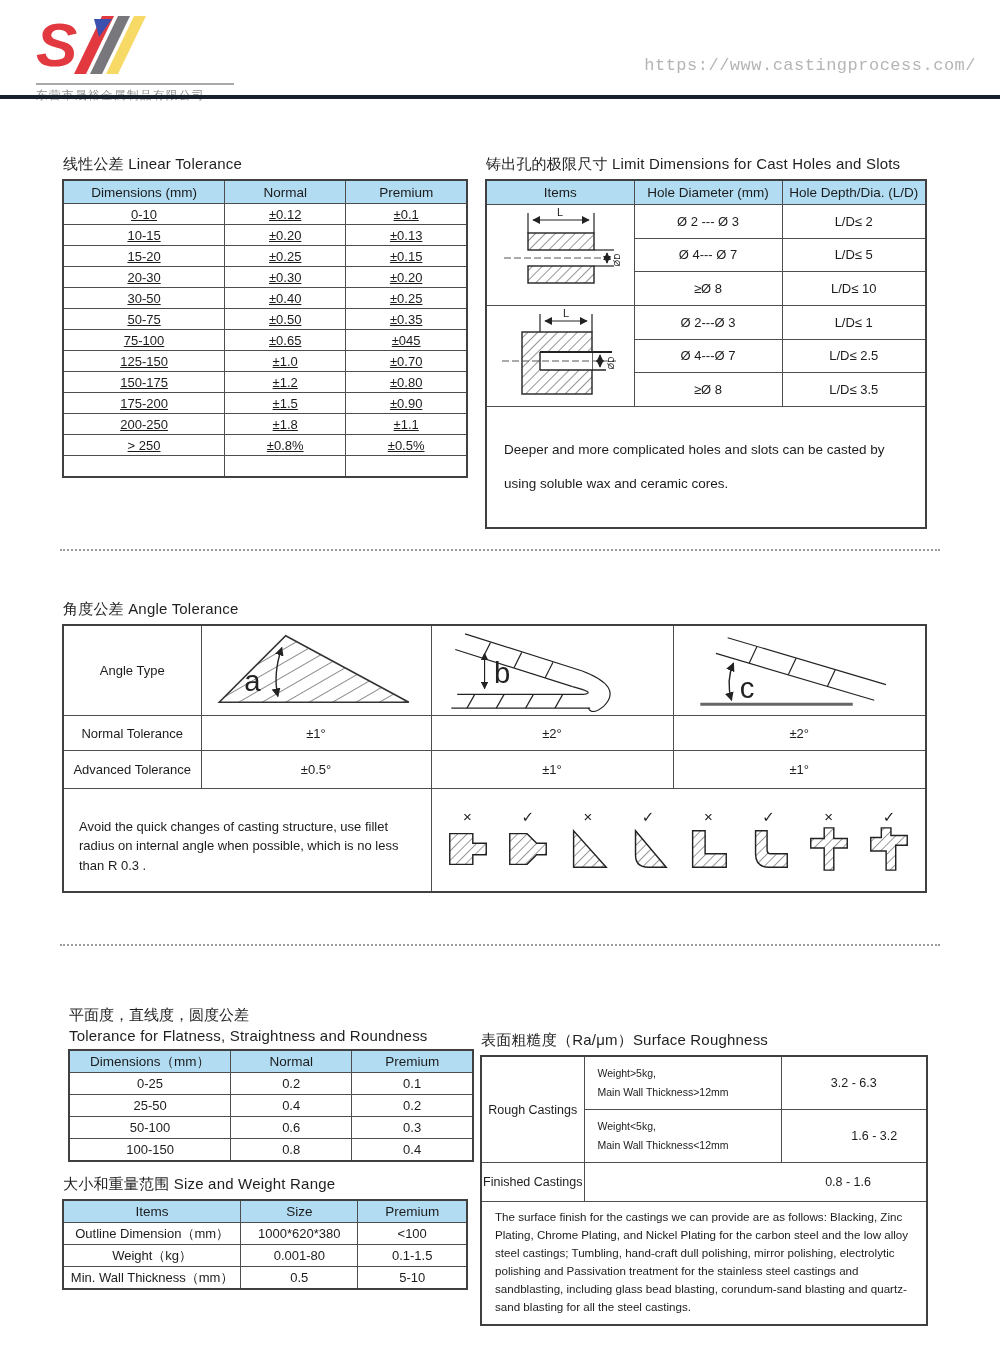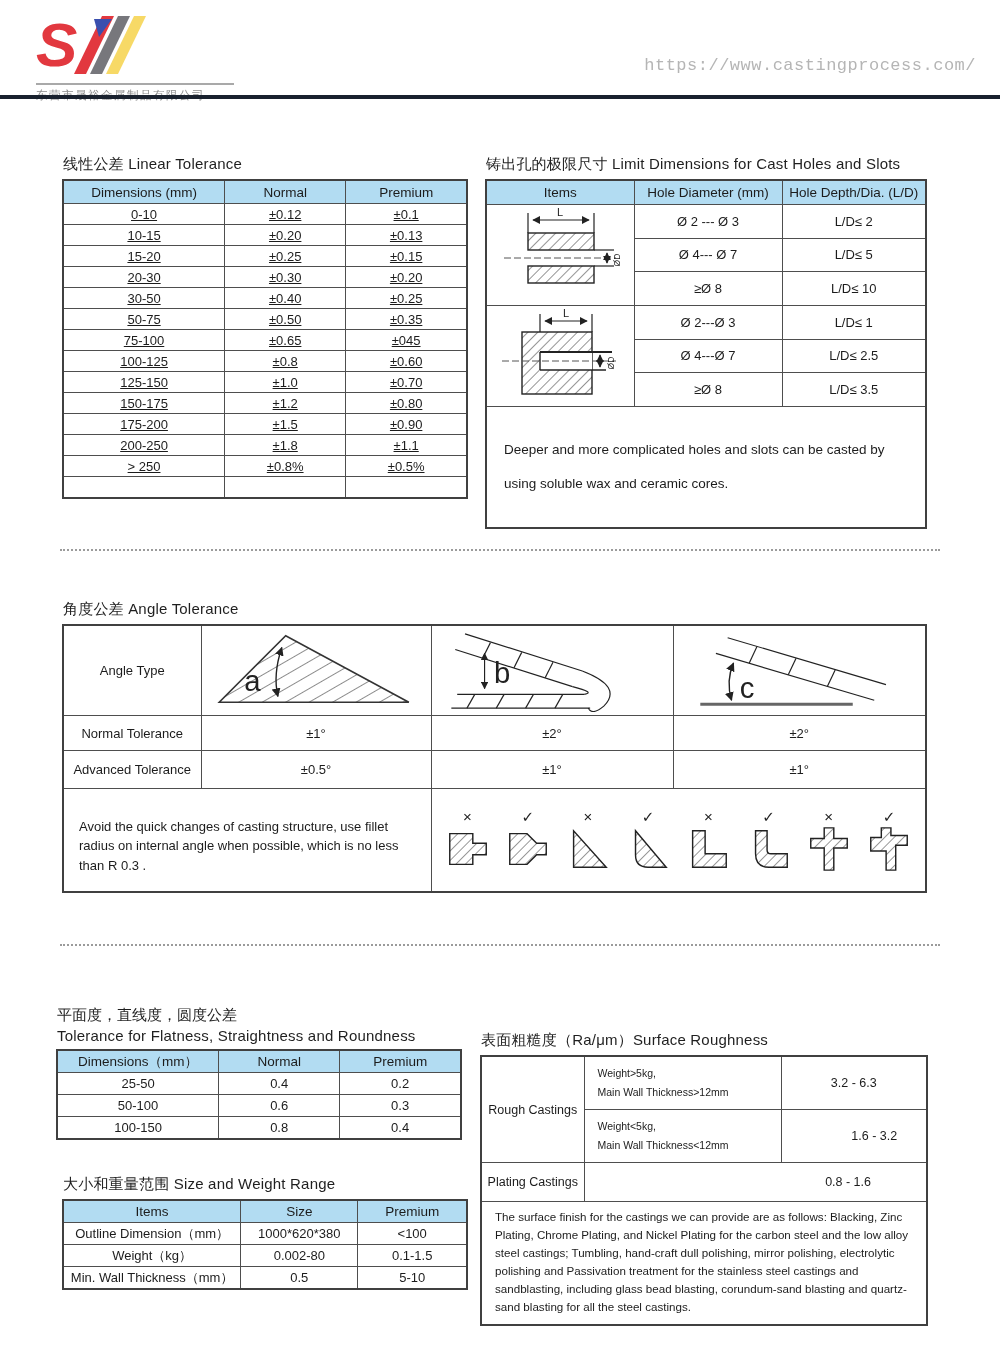--- a/index.html
+++ b/index.html
@@ -135,25 +135,20 @@
         </tr>
       <tr>
           <td>50-75</td>
           <td>±0.50</td>
           <td>±0.35</td>
         </tr>
       <tr>
           <td>75-100</td>
           <td>±0.65</td>
           <td>±045</td>
-        </tr>
-      <tr>
-          <td>100-125</td>
-          <td>±0.8</td>
-          <td>±0.60</td>
         </tr>
       <tr>
           <td>125-150</td>
           <td>±1.0</td>
           <td>±0.70</td>
         </tr>
       <tr>
           <td>150-175</td>
           <td>±1.2</td>
           <td>±0.80</td>
@@ -379,38 +374,43 @@
             </div>
           </div>
         </td>
       </tr>
     </tbody>
   </table>
 </div>
 
 <div class="dots" style="top:944px;"></div>
 
-<div class="abs" style="left:56px;top:1006px;width:406px;">
+<div class="abs" style="left:68px;top:1006px;width:406px;">
   <h2 class="title2">平面度，直线度，圆度公差</h2>
   <h2 class="title">Tolerance for Flatness, Straightness and Roundness</h2>
   <table class="spec t-flat">
     <colgroup>
         <col style="width:40%">
         <col style="width:30%">
         <col style="width:30%">
       </colgroup>
     <thead>
       <tr>
         <th>Dimensions（mm）</th>
         <th>Normal</th>
         <th>Premium</th>
       </tr>
     </thead>
     <tbody>
       <tr>
+          <td>0-25</td>
+          <td>0.2</td>
+          <td>0.1</td>
+        </tr>
+      <tr>
           <td>25-50</td>
           <td>0.4</td>
           <td>0.2</td>
         </tr>
       <tr>
           <td>50-100</td>
           <td>0.6</td>
           <td>0.3</td>
         </tr>
       <tr>
@@ -438,21 +438,21 @@
       </tr>
     </thead>
     <tbody>
       <tr>
           <td>Outline Dimension（mm）</td>
           <td>1000*620*380</td>
           <td>&lt;100</td>
         </tr>
       <tr>
           <td>Weight（kg）</td>
-          <td>0.002-80</td>
+          <td>0.001-80</td>
           <td>0.1-1.5</td>
         </tr>
       <tr>
           <td>Min. Wall Thickness（mm）</td>
           <td>0.5</td>
           <td>5-10</td>
         </tr>
     </tbody>
   </table>
 </div>
@@ -475,21 +475,21 @@
         <td>3.2 - 6.3</td>
       </tr>
       <tr class="rr2">
         <td class="cond">
           <div>Weight&lt;5kg,</div>
           <div>Main Wall Thickness&lt;12mm</div>
         </td>
         <td>1.6 - 3.2</td>
       </tr>
       <tr class="rr3">
-        <td>Plating Castings</td>
+        <td>Finished Castings</td>
         <td class="fin" colspan="2">0.8 - 1.6</td>
       </tr>
       <tr>
         <td class="sr-note" colspan="3">The surface finish for the castings we can provide are as follows: Blacking, Zinc Plating, Chrome Plating, and Nickel Plating for the carbon steel and the low alloy steel castings; Tumbling, hand-craft dull polishing, mirror polishing, electrolytic polishing and Passivation treatment for the stainless steel castings and sandblasting, including glass bead blasting, corundum-sand blasting and quartz-sand blasting for all the steel castings.</td>
       </tr>
     </tbody>
   </table>
 </div>
 
 </body></html>

